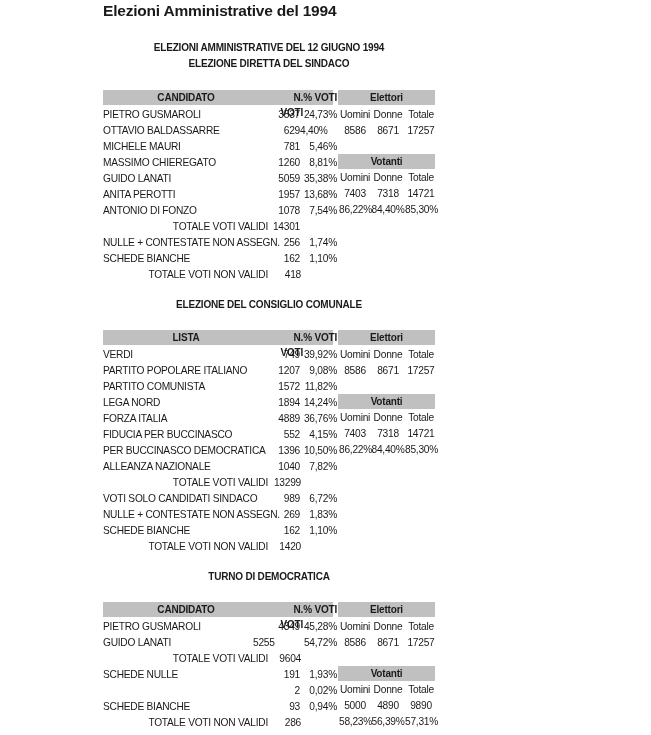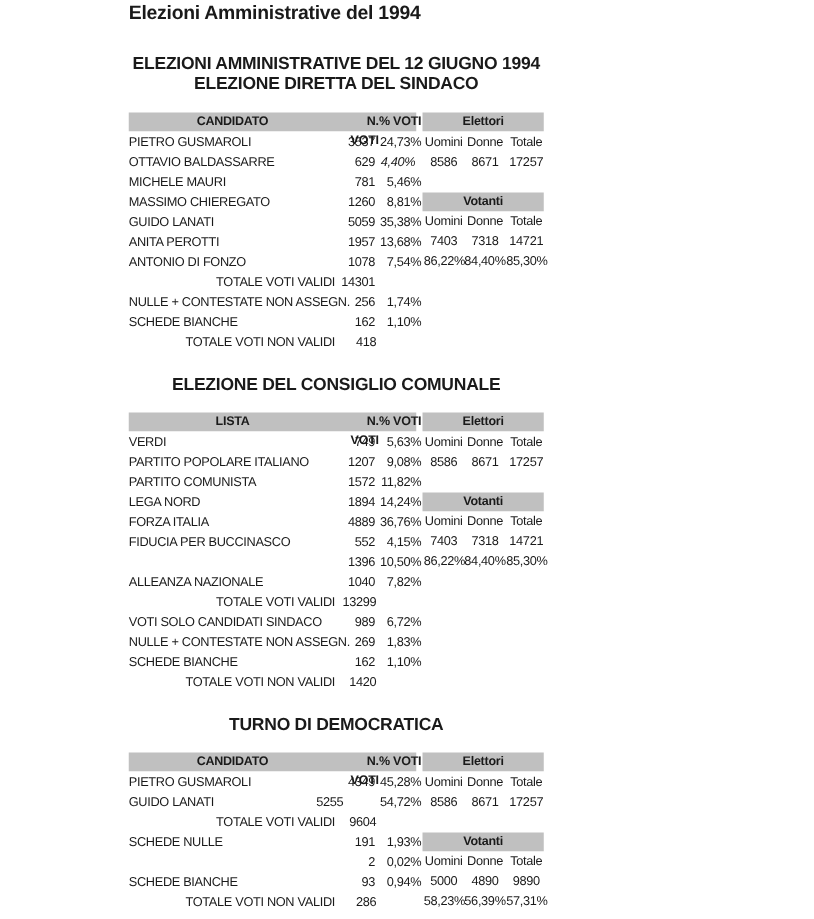--- a/index.html
+++ b/index.html
@@ -1,19 +1,19 @@
 <!DOCTYPE html>
 <html><head>
 <meta charset="utf-8">
 <style>
   html, body { margin: 0; padding: 0; background: #ffffff; }
   body { width: 651px; height: 735px; position: relative; overflow: hidden;
          font-family: "Liberation Sans", sans-serif; color: #1a1a1a; }
   .page-title { position: absolute; left: 103px; top: 2px; font-size: 15.5px; font-weight: bold; color: #1a1a1a; letter-spacing: -0.2px; }
-  .sec-title { position: absolute; left: 103px; width: 332px; text-align: center; font-size: 14px; font-weight: bold; letter-spacing: -0.2px; }
+  .sec-title { position: absolute; left: 103px; width: 332px; text-align: center; font-size: 10px; font-weight: bold; letter-spacing: -0.2px; }
   .row { position: absolute; left: 103px; height: 16px; width: 340px; font-size: 10.2px; line-height: 16px; letter-spacing: -0.25px; }
   .row > span { position: absolute; top: 0; white-space: nowrap; }
   .c-name { left: 0; }
   .hdr-band { position: absolute; height: 15px; background: #c0c0c0; }
   .hdr-text { position: absolute; font-size: 10px; font-weight: bold; line-height: 15px; text-align: center; letter-spacing: -0.2px; }
 </style>
 </head>
 <body>
 
 <div class="page-title">Elezioni Amministrative del 1994</div>
@@ -28,21 +28,21 @@
       <div class="hdr-text" style="left:301px;width:36px;top:90px;text-align:right;">% VOTI</div>
       <div class="hdr-text" style="left:338px;width:97px;top:90px;">Elettori</div>
       <div class="row" style="top:107px;">
         <span class="c-name">PIETRO GUSMAROLI</span>
         <span style="left:150px;width:47px;text-align:right;">3537</span>
         <span style="left:197px;width:37px;text-align:right;">24,73%</span>
       </div>
       <div class="row" style="top:123px;">
         <span class="c-name">OTTAVIO BALDASSARRE</span>
         <span style="left:150px;width:47px;text-align:right;">629</span>
-        <span style="left:197px;width:37px;text-align:center;font-style:italic;">4,40%</span>
+        <span style="left:197px;width:37px;text-align:left;">4,40%</span>
       </div>
       <div class="row" style="top:139px;">
         <span class="c-name">MICHELE MAURI</span>
         <span style="left:150px;width:47px;text-align:right;">781</span>
         <span style="left:197px;width:37px;text-align:right;">5,46%</span>
       </div>
       <div class="row" style="top:155px;">
         <span class="c-name">MASSIMO CHIEREGATO</span>
         <span style="left:150px;width:47px;text-align:right;">1260</span>
         <span style="left:197px;width:37px;text-align:right;">8,81%</span>
@@ -112,21 +112,21 @@
       <div class="sec-title" style="top:299px;">ELEZIONE DEL CONSIGLIO COMUNALE</div>
       <div class="hdr-band" style="left:103px;width:230px;top:330px;"></div>
       <div class="hdr-band" style="left:338px;width:97px;top:330px;"></div>
       <div class="hdr-text" style="left:103px;width:166px;top:330px;">LISTA</div>
       <div class="hdr-text" style="left:269px;width:34px;top:330px;text-align:right;">N. VOTI</div>
       <div class="hdr-text" style="left:301px;width:36px;top:330px;text-align:right;">% VOTI</div>
       <div class="hdr-text" style="left:338px;width:97px;top:330px;">Elettori</div>
       <div class="row" style="top:347px;">
         <span class="c-name">VERDI</span>
         <span style="left:150px;width:47px;text-align:right;">749</span>
-        <span style="left:197px;width:37px;text-align:right;">5,63%</span>
+        <span style="left:197px;width:37px;text-align:right;">39,92%</span>
       </div>
       <div class="row" style="top:363px;padding-left:35px;">
         <span class="c-name">PARTITO POPOLARE ITALIANO</span>
         <span style="left:150px;width:47px;text-align:right;">1207</span>
         <span style="left:197px;width:37px;text-align:right;">9,08%</span>
       </div>
       <div class="row" style="top:379px;">
         <span class="c-name">PARTITO COMUNISTA</span>
         <span style="left:150px;width:47px;text-align:right;">1572</span>
         <span style="left:197px;width:37px;text-align:right;">11,82%</span>
@@ -140,20 +140,21 @@
         <span class="c-name">FORZA ITALIA</span>
         <span style="left:150px;width:47px;text-align:right;">4889</span>
         <span style="left:197px;width:37px;text-align:right;">36,76%</span>
       </div>
       <div class="row" style="top:427px;">
         <span class="c-name">FIDUCIA PER BUCCINASCO</span>
         <span style="left:150px;width:47px;text-align:right;">552</span>
         <span style="left:197px;width:37px;text-align:right;">4,15%</span>
       </div>
       <div class="row" style="top:443px;">
+        <span class="c-name">PER BUCCINASCO DEMOCRATICA</span>
         <span style="left:150px;width:47px;text-align:right;">1396</span>
         <span style="left:197px;width:37px;text-align:right;">10,50%</span>
       </div>
       <div class="row" style="top:459px;">
         <span class="c-name">ALLEANZA NAZIONALE</span>
         <span style="left:150px;width:47px;text-align:right;">1040</span>
         <span style="left:197px;width:37px;text-align:right;">7,82%</span>
       </div>
       <div class="row" style="top:475px;">
         <span style="left:0;width:165px;text-align:right;">TOTALE VOTI VALIDI</span>

